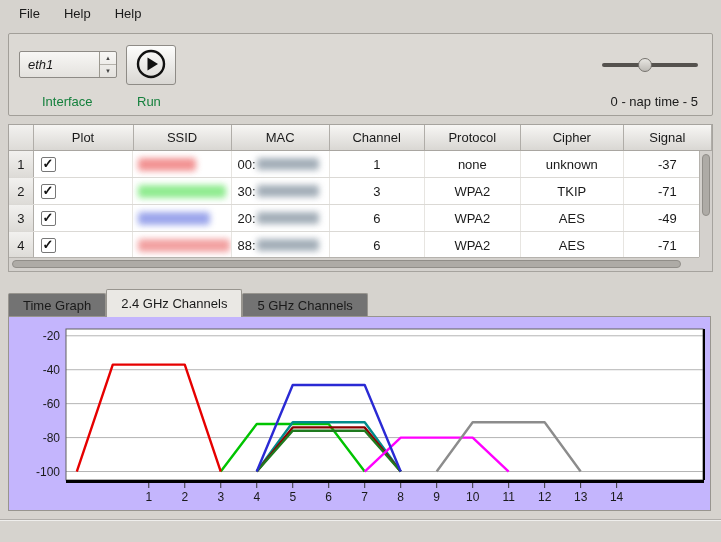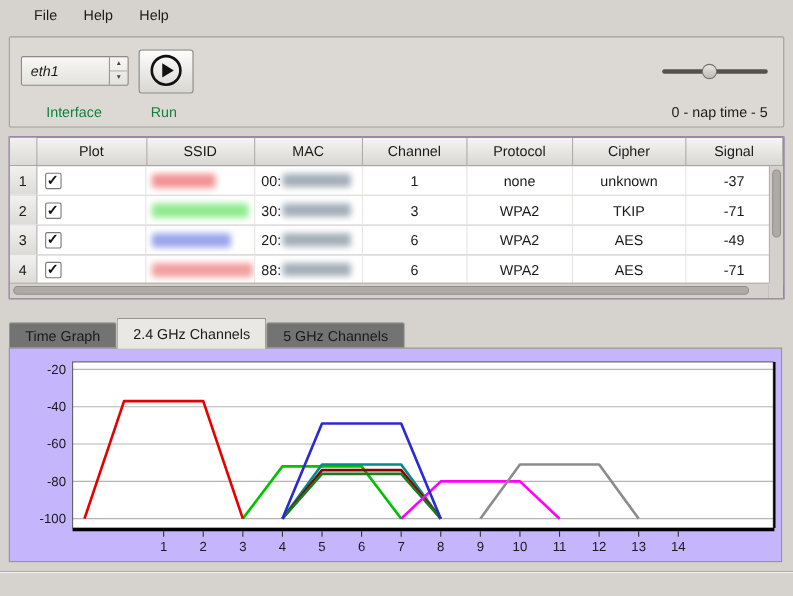--- a/index.html
+++ b/index.html
@@ -4,21 +4,21 @@
 <style>
   * { margin:0; padding:0; box-sizing:border-box; }
   html,body { width:721px; height:542px; }
   body {
     font-family:"Liberation Sans", sans-serif;
     font-size:13px; color:#1a1a1a;
     background:#d6d3ce; position:relative; overflow:hidden;
   }
   
   .menubar { position:absolute; left:0; top:0; width:721px; height:26px;
-    display:flex; align-items:center; padding-left:20px; }
+    display:flex; align-items:center; padding-left:8px; }
   .menu-item { padding:4px 11px; margin-right:2px; cursor:default; }
   
   .toolbar { position:absolute; left:8px; top:33px; width:705px; height:83px;
     background:#dcd9d4; border:1px solid #a29f99; border-radius:2px; }
   .combo { position:absolute; left:10px; top:17px; width:98px; height:27px;
     background:linear-gradient(#f8f7f5,#e4e2de); border:1px solid #8e8b86; border-radius:2px;
     display:flex; align-items:center; }
   .combo-text { flex:1; padding-left:8px;font-style:italic; }
   .spin { width:17px; height:100%; border-left:1px solid #9b988f; display:flex;
     flex-direction:column; }
@@ -32,21 +32,21 @@
   .interface-lbl { left:33px; }
   .run-lbl { left:128px; }
   .slider { position:absolute; right:14px; top:22px; width:96px; height:18px; }
   .slider-track { position:absolute; left:0; right:0; top:7px; height:4px;
     background:#55524e; border-radius:2px; }
   .slider-handle { position:absolute; left:36px; top:2px; width:14px; height:14px;
     border-radius:50%; background:linear-gradient(#e8e6e2,#bdbab5); border:1px solid #76736e; }
   .nap-lbl { position:absolute; right:14px; top:60px; }
   
   .table { position:absolute; left:8px; top:124px; width:705px; height:148px;
-    background:#4c1d95; border:1px solid #a6a39e; overflow:hidden; }
+    background:#ffffff; border:1px solid #a6a39e; overflow:hidden; }
   .trow, .thead { display:flex; height:27px; }
   .thead { height:26px; background:linear-gradient(#f7f6f4,#d9d7d3);
     border-bottom:1px solid #a9a6a1; }
   .thead .cell { border-right:1px solid #b0ada8; display:flex; align-items:center;
     justify-content:center; overflow:hidden; white-space:nowrap; }
   .trow { border-bottom:1px solid #dbd9d5; background:#fff; }
   .trow .cell { border-right:1px solid #e7e5e1; display:flex; align-items:center;
     justify-content:center; overflow:hidden; white-space:nowrap; }
   .c0{width:25px;} .c1{width:102px;} .c2{width:100px;} .c3{width:100px;}
   .c4{width:97px;} .c5{width:98px;} .c6{width:105px;} .c7{width:90px;}

